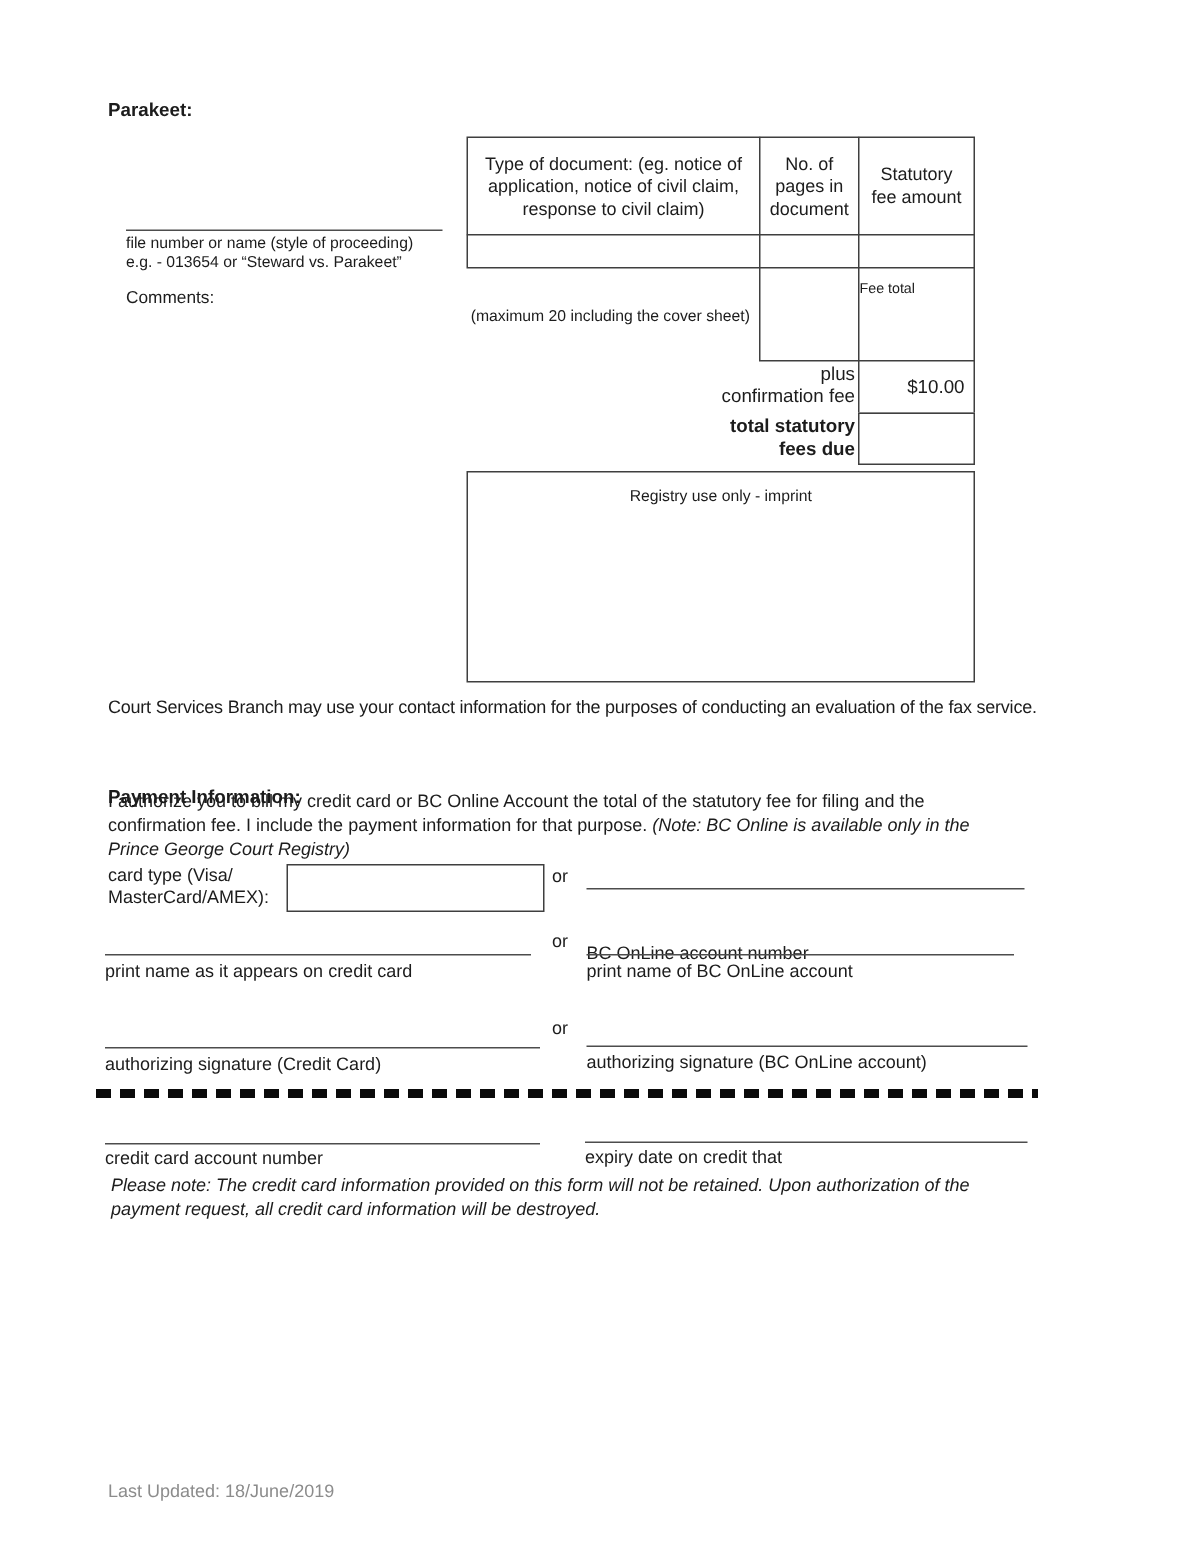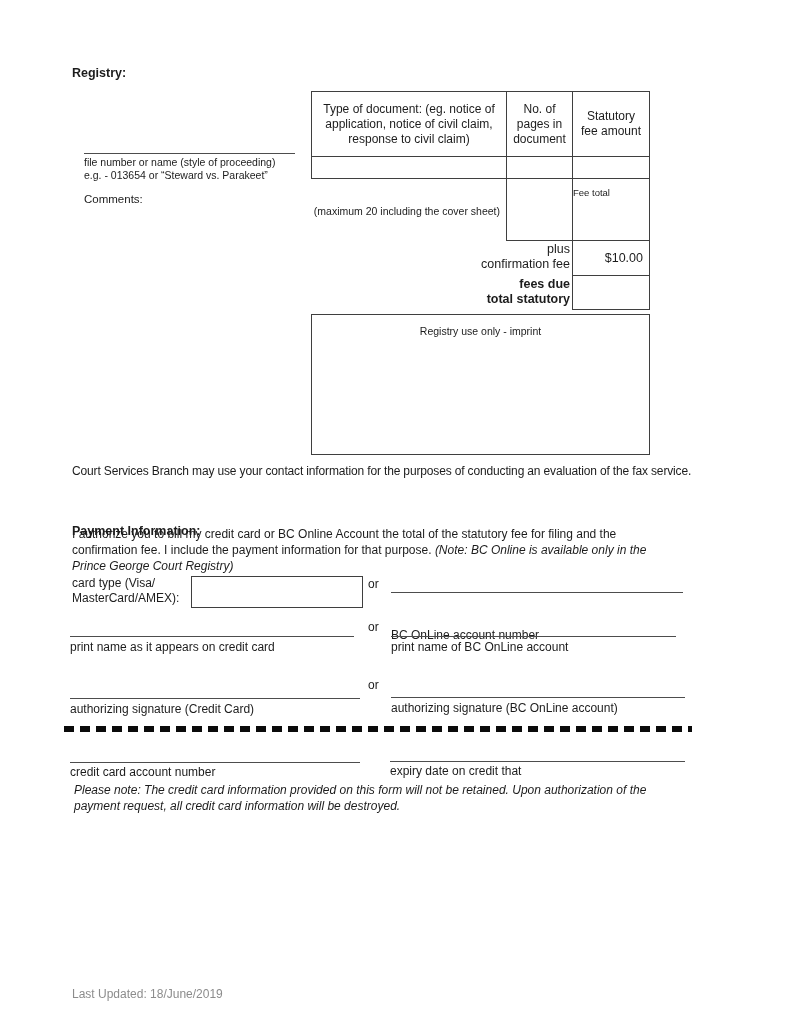--- a/index.html
+++ b/index.html
@@ -26,21 +26,21 @@
   .rline{border-top:1px solid var(--line);height:0;}
   .rt{text-align:right;}
   .lbl{font-size:12px;line-height:15px;}
   .cutline{background:repeating-linear-gradient(to right,var(--dash) 0px,var(--dash) 10px,transparent 10px,transparent 16px);}
 </style>
 </head>
 <body>
 
 <div class="page">
 
-  <div class="abs b" style="left:72px;top:66px;font-size:12.5px;">Registry:</div>
+  <div class="abs b" style="left:72px;top:66px;font-size:12.5px;">Parakeet:</div>
 
   <div class="abs rline" style="left:84px;top:153px;width:211px;"></div>
   <div class="abs small" style="left:84px;top:156px;">file number or name (style of proceeding)</div>
   <div class="abs small" style="left:84px;top:169px;">e.g. - 013654 or “Steward vs. Parakeet”</div>
   <div class="abs" style="left:84px;top:193px;font-size:11.5px;">Comments:</div>
 
   <div class="abs cell hdr-cell" style="left:311px;top:91px;width:196px;height:66px;">Type of document: (eg. notice of application, notice of civil claim, response to civil claim)</div>
   <div class="abs cell hdr-cell" style="left:506px;top:91px;width:67px;height:66px;">No. of pages in document</div>
   <div class="abs cell hdr-cell" style="left:572px;top:91px;width:78px;height:66px;">Statutory fee amount</div>
 
@@ -58,22 +58,22 @@
   <div class="abs cell" style="left:572px;top:275px;width:78px;height:35px;"></div>
 
   <div class="abs rt" style="left:160px;top:205px;width:340px;">
     <div class="small" style="line-height:13px;">(maximum 20 including the cover sheet)</div>
   </div>
   <div class="abs rt" style="left:230px;top:242px;width:340px;font-size:12.5px;line-height:15px;">
     <div>plus</div>
     <div>confirmation fee</div>
   </div>
   <div class="abs rt b" style="left:230px;top:277px;width:340px;font-size:12.5px;line-height:15px;">
+    <div>total statutory</div>
     <div>fees due</div>
-    <div>total statutory</div>
   </div>
 
   <div class="abs cell" style="left:311px;top:314px;width:339px;height:141px;text-align:center;padding-top:6px;">
     <span class="small">Registry use only - imprint</span>
   </div>
 
   <div class="abs" style="left:72px;top:464px;font-size:12px;white-space:nowrap;letter-spacing:-0.15px;">Court Services Branch may use your contact information for the purposes of conducting an evaluation of the fax service.</div>
 
   <div class="abs b" style="left:72px;top:495px;font-size:12.5px;margin-top:29px;">Payment Information:</div>
 

